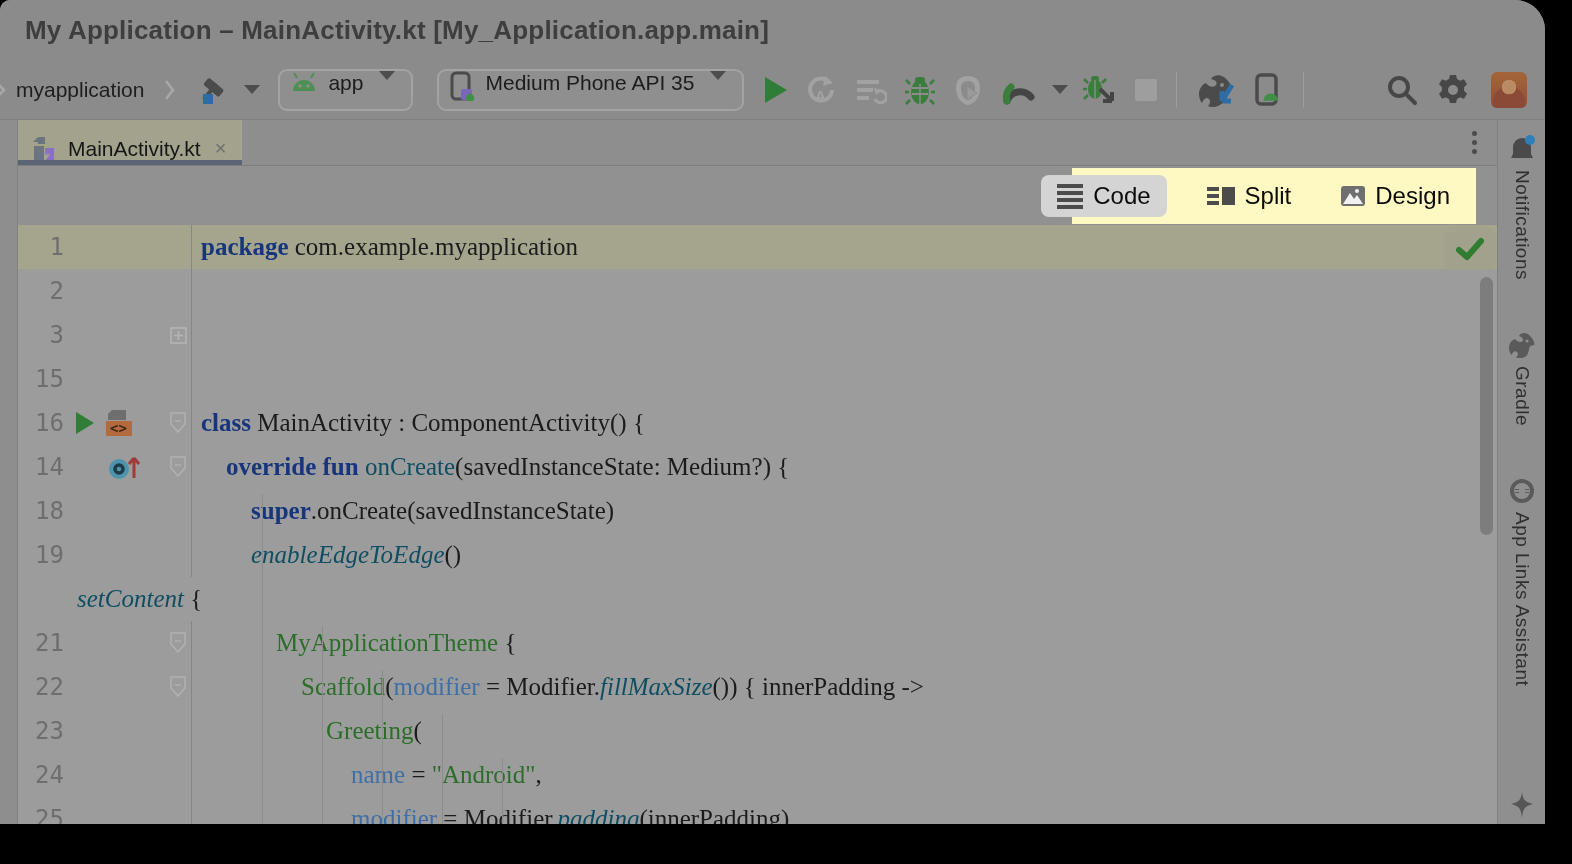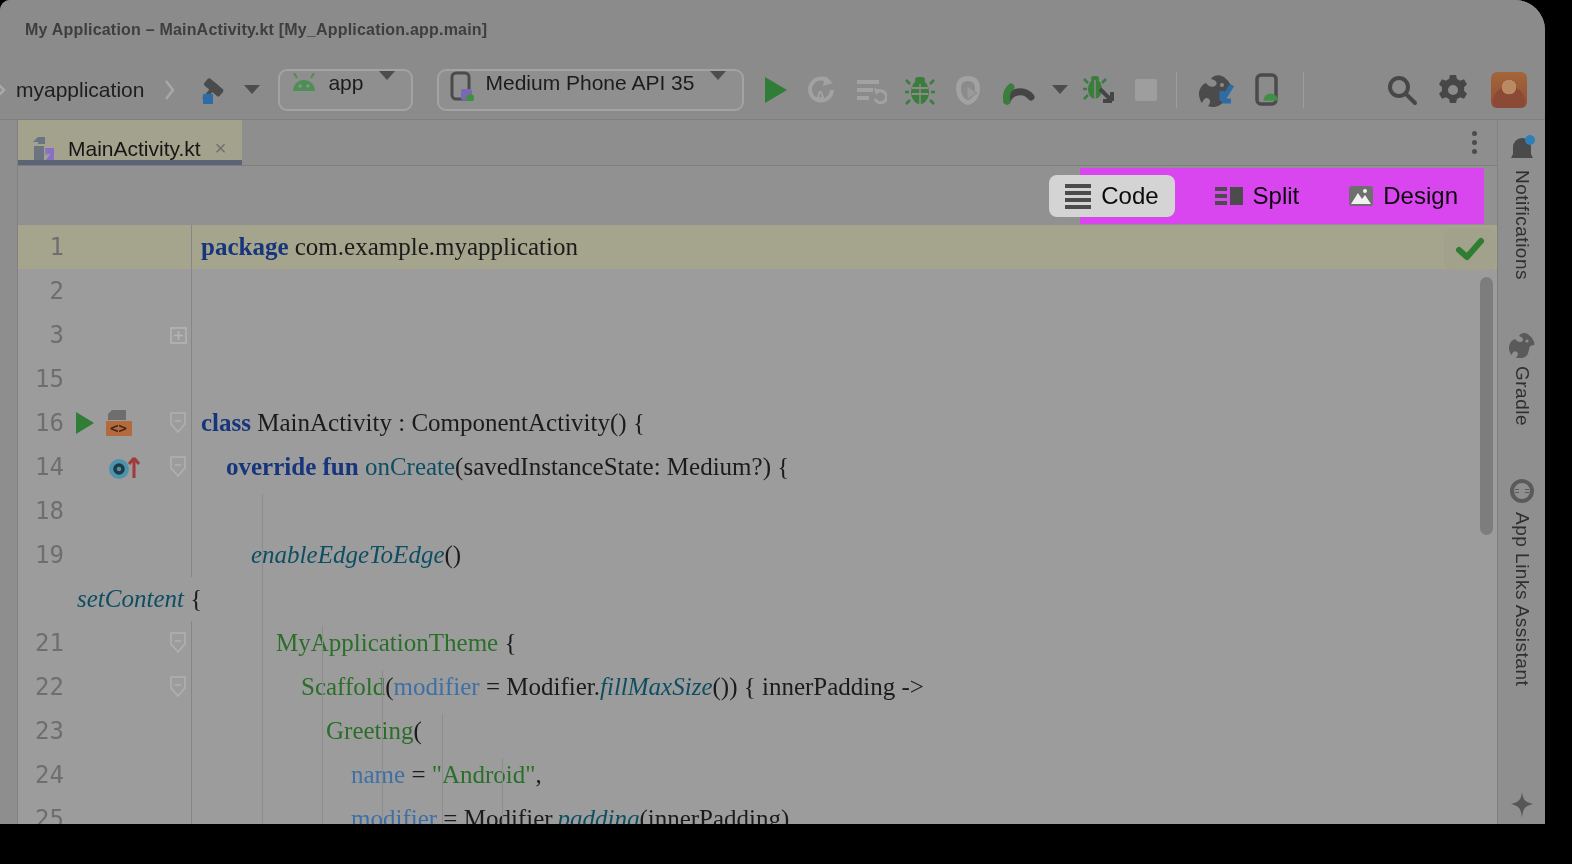--- a/index.html
+++ b/index.html
@@ -7,21 +7,21 @@
               font-family:"Liberation Sans", sans-serif; }
   .screen { position:relative; width:1572px; height:864px; background:#000; }
 
   
   .window { position:absolute; left:0; top:40; width:1545px; height:824px;
             background:#8b8b8b; border-radius:10px 30px 0 0; overflow:hidden; }
 
   
   .titlebar { height:60px; display:flex; align-items:center; padding-left:25px;
               background:#8b8b8b; }
-  .titlebar .t { font-size:16px; font-weight:bold; color:#3e3e3e; letter-spacing:.2px;text-align:center; }
+  .titlebar .t { font-size:26px; font-weight:bold; color:#3e3e3e; letter-spacing:.2px;text-align:center; }
 
   
   .toolbar { height:60px; display:flex; align-items:center; background:#8b8b8b;
              padding:0 18px 0 0; border-bottom:1px solid #7f7f7f; }
   .crumb-partial { width:10px; height:20px; margin-right:6px; overflow:hidden; }
   .crumb { font-size:21px; color:#1e1e1e; margin-right:20px; }
   .chev-sep { color:#a8a8a8; font-size:22px; margin-right:14px; }
   .tb-ico { display:flex; align-items:center; justify-content:center; margin:0 9px; }
   .caret { width:0; height:0; border-left:8px solid transparent; border-right:8px solid transparent;
            border-top:9px solid #4d4d4d; margin:0 6px; }
@@ -53,22 +53,22 @@
   .tab { position:relative; display:flex; align-items:center; gap:10px; padding:12px 16px 0 12px;
          background:#a3a38d; }
   .tab::after { content:""; position:absolute; left:0; right:0; bottom:0; height:5px; background:#5a6474; }
   .tab .lbl { font-size:21px; color:#161616; }
   .tab .x { font-size:20px; color:#6e6e6e; margin-left:4px; }
   .kebab { margin-left:auto; align-self:center; margin-right:20px; display:flex; flex-direction:column; gap:4px; }
   .kebab i { width:5px; height:5px; border-radius:50%; background:#4c4c4c; display:block; }
 
   
   .estrip { position:relative; height:59px; background:#919191; }
-  .spotlight { position:absolute; top:2px; right:13px; width:404px; height:56px;
-               background:#d946ef; display:flex; align-items:center; justify-content:flex-end;
+  .spotlight { position:absolute; top:2px; right:21px; width:404px; height:56px;
+               background:#fef9c3; display:flex; align-items:center; justify-content:flex-end;
                gap:30px; padding:0 16px 0 10px; }
   .vm { display:flex; align-items:center; gap:10px; cursor:pointer; border-radius:8px; padding:7px 10px; }
   .vm.active { background:#d4d4d4; padding:7px 16px; }
   .vm .lbl { font-size:24px; color:#0b0b0b; }
   .vm-ico-code { display:flex; flex-direction:column; gap:3px; }
   .vm-ico-code i { width:26px; height:4px; background:#4c4c4c; display:block; }
   .vm-ico-split { display:flex; gap:3px; align-items:center; }
   .vm-ico-split .l { display:flex; flex-direction:column; gap:3px; }
   .vm-ico-split .l i { width:12px; height:4px; background:#4c4c4c; display:block; }
   .vm-ico-split .r { width:13px; height:18px; background:#4c4c4c; }
@@ -402,20 +402,21 @@
                   </span>
                 </div>
                 <pre class="code"><span class="tk-pl">    </span><span class="tk-kw">override</span><span class="tk-pl"> </span><span class="tk-kw">fun</span><span class="tk-pl"> </span><span class="tk-fn">onCreate</span><span class="tk-pl">(savedInstanceState: Medium?) {</span></pre>
               </div>
               <div class="row">
                 <div class="gutter">
                   <span class="num">18</span>
                   <span class="icoz"></span>
                   <span class="foldz"></span>
                 </div>
+                <pre class="code"><span class="tk-pl">        </span><span class="tk-kw">super</span><span class="tk-pl">.onCreate(savedInstanceState)</span></pre>
               </div>
               <div class="row">
                 <div class="gutter">
                   <span class="num">19</span>
                   <span class="icoz"></span>
                   <span class="foldz"></span>
                 </div>
                 <pre class="code"><span class="tk-pl">        </span><span class="tk-fni">enableEdgeToEdge</span><span class="tk-pl">()</span></pre>
               </div>
               <div class="row">

